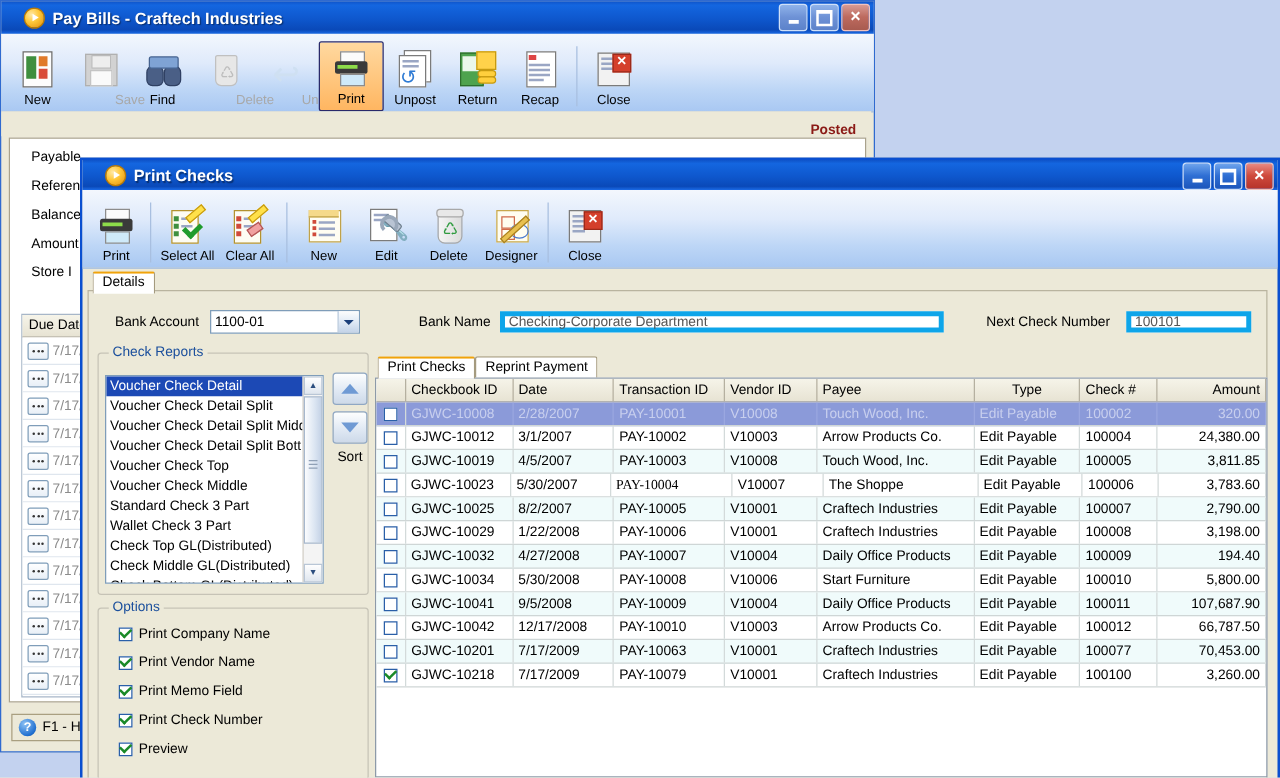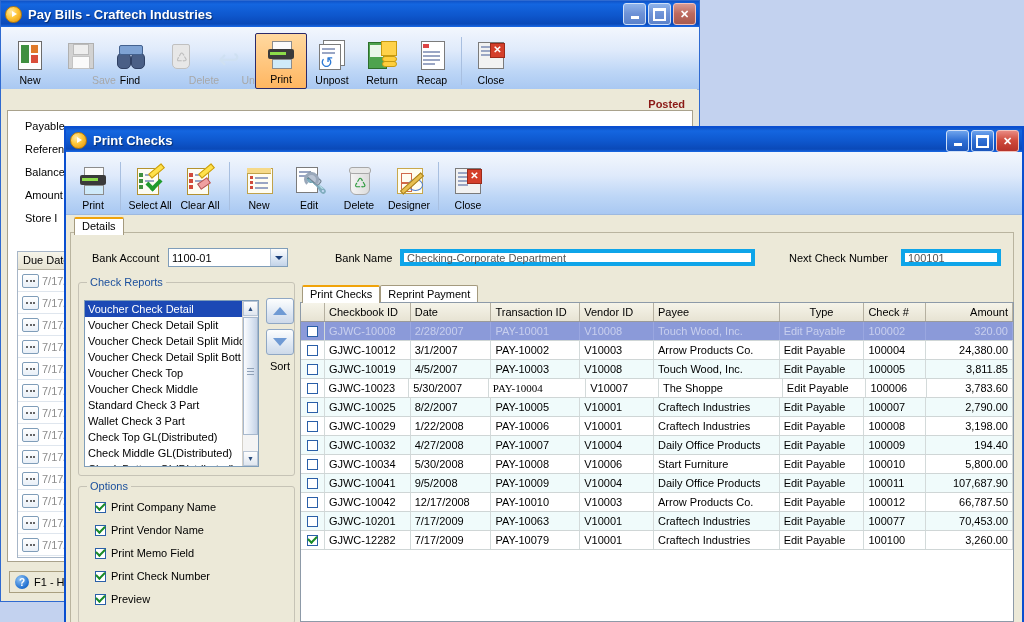--- a/index.html
+++ b/index.html
@@ -10,21 +10,21 @@
     font-size:11px;color:#000;
     -webkit-font-smoothing:none;
   }
   .root{position:relative;width:1024px;height:622px;}
 
   
   .win{position:absolute;background:#ece9d8;border:1px solid #0a3fa8;}
   .titlebar{
     height:26px;display:flex;align-items:center;
     background:linear-gradient(to bottom,#0f53c8 0%,#1466e0 12%,#0e57cd 55%,#0a49b8 88%,#1a6ae6 100%);
-    padding-left:4px;color:#fff;font-weight:bold;font-size:13px;
+    padding-left:18px;color:#fff;font-weight:bold;font-size:13px;
     position:relative;
   }
   .win-ico{
     width:15px;height:15px;border-radius:50%;
     background:radial-gradient(circle at 35% 32%,#ffe9a8 0%,#ffc83a 42%,#e08c0a 100%);
     border:1px solid #b97a06;margin-right:6px;display:flex;align-items:center;justify-content:center;
     flex:0 0 auto;
   }
   .win-ico::after{content:"";border-left:5px solid #fff;border-top:3.5px solid transparent;border-bottom:3.5px solid transparent;margin-left:2px;}
   .title-text{text-shadow:1px 1px 1px rgba(0,0,0,.45);white-space:nowrap;}
@@ -785,21 +785,21 @@
             <div class="gc" style="width: 74px;">V10001</div>
             <div class="gc" style="width: 126px;">Craftech Industries</div>
             <div class="gc" style="width: 85px;">Edit Payable</div>
             <div class="gc" style="width: 62px;">100077</div>
             <div class="gc num" style="width: 87px;">70,453.00</div>
           </div>
           <div class="grow">
             <div class="gchk">
               <span class="cbx on"></span>
             </div>
-            <div class="gc" style="width: 86px;">GJWC-12282</div>
+            <div class="gc" style="width: 86px;">GJWC-10218</div>
             <div class="gc" style="width: 81px;">7/17/2009</div>
             <div class="gc" style="width: 89px;">PAY-10079</div>
             <div class="gc" style="width: 74px;">V10001</div>
             <div class="gc" style="width: 126px;">Craftech Industries</div>
             <div class="gc" style="width: 85px;">Edit Payable</div>
             <div class="gc" style="width: 62px;">100100</div>
             <div class="gc num" style="width: 87px;">3,260.00</div>
           </div>
         </div>
     </div>

